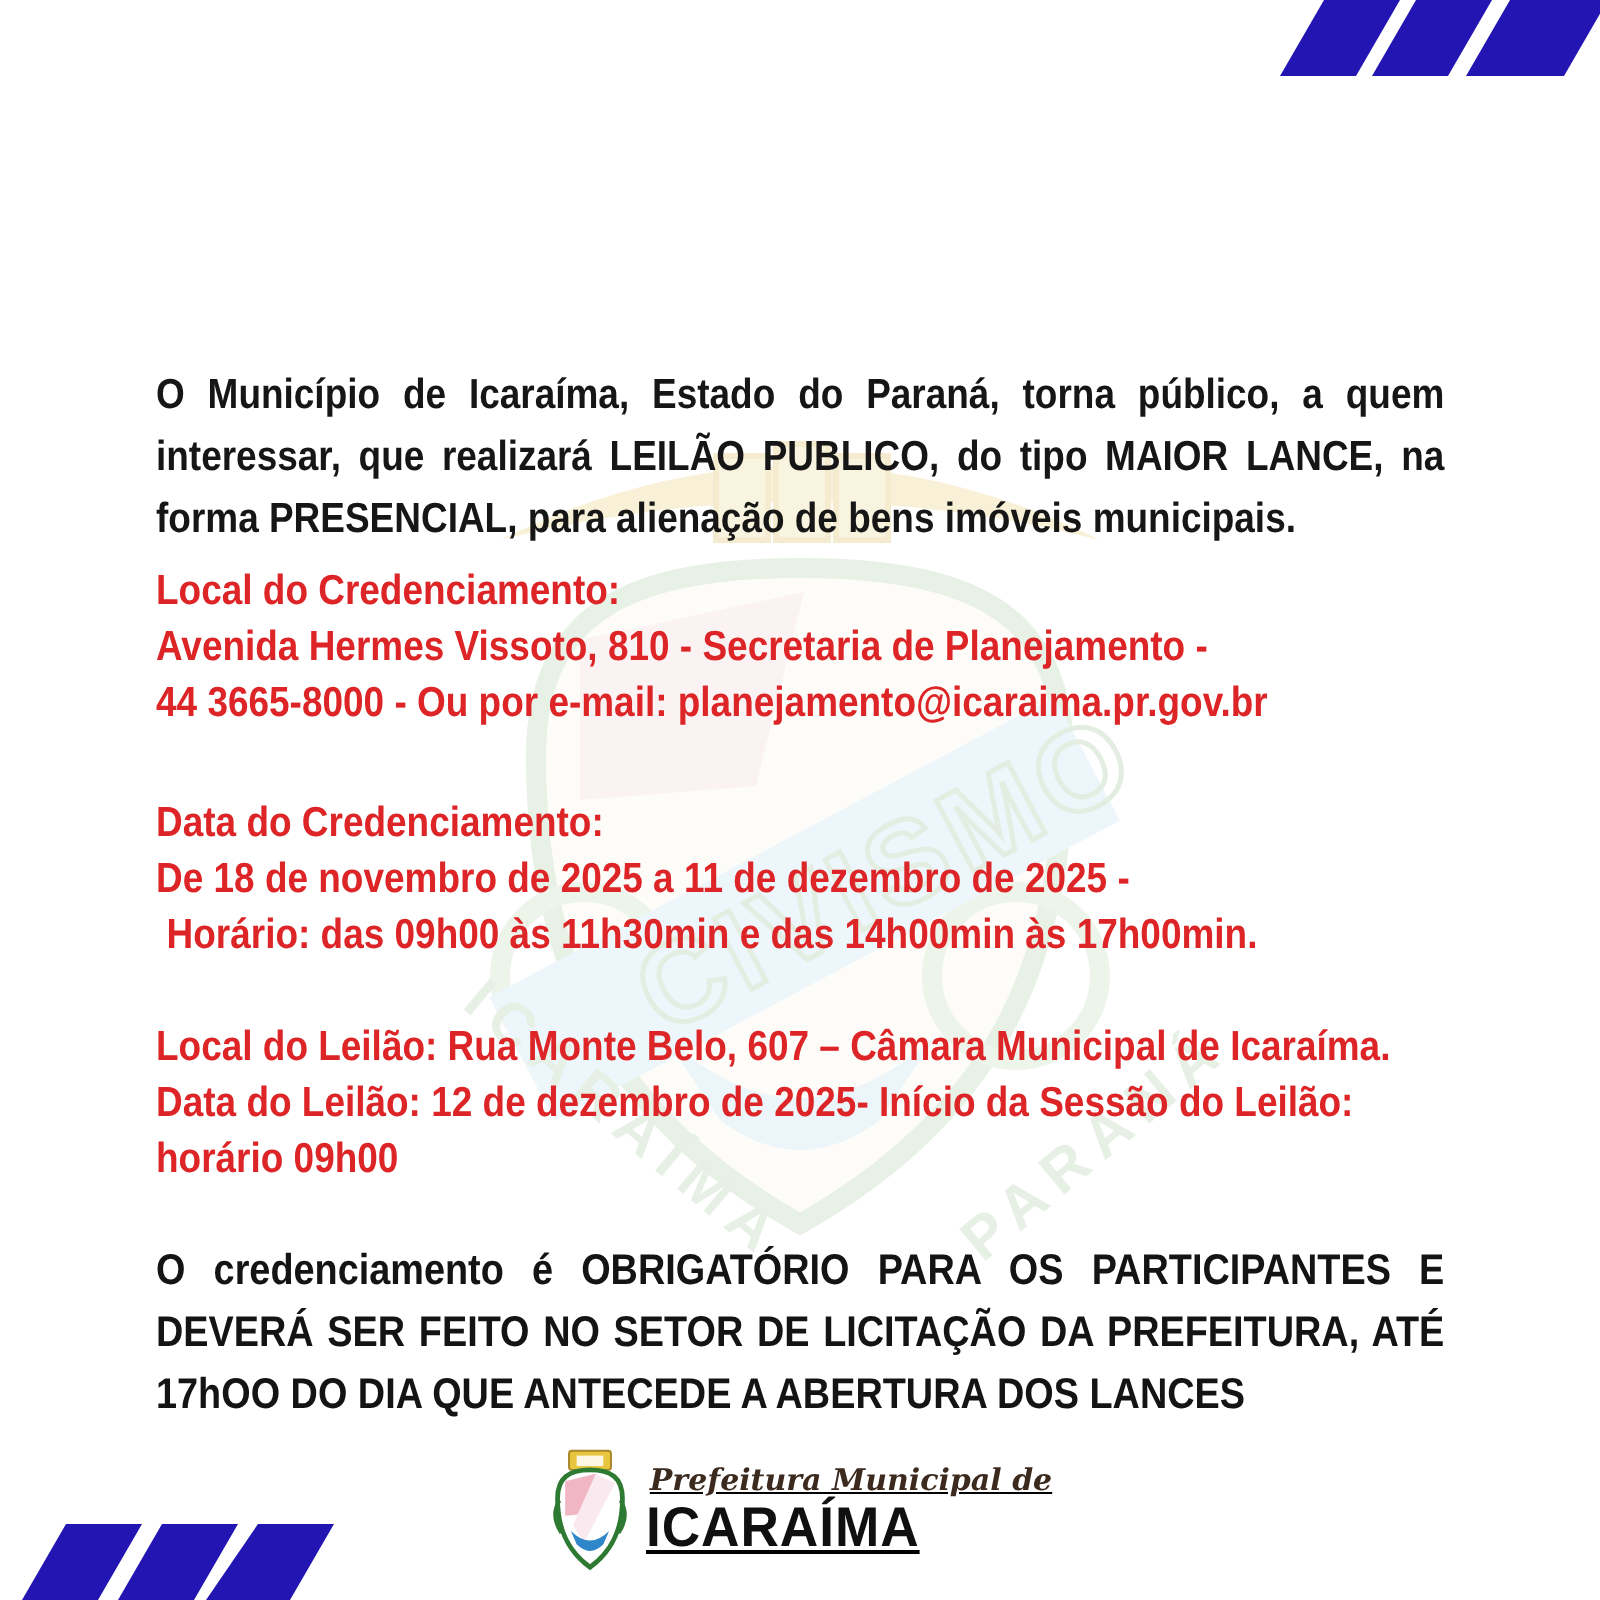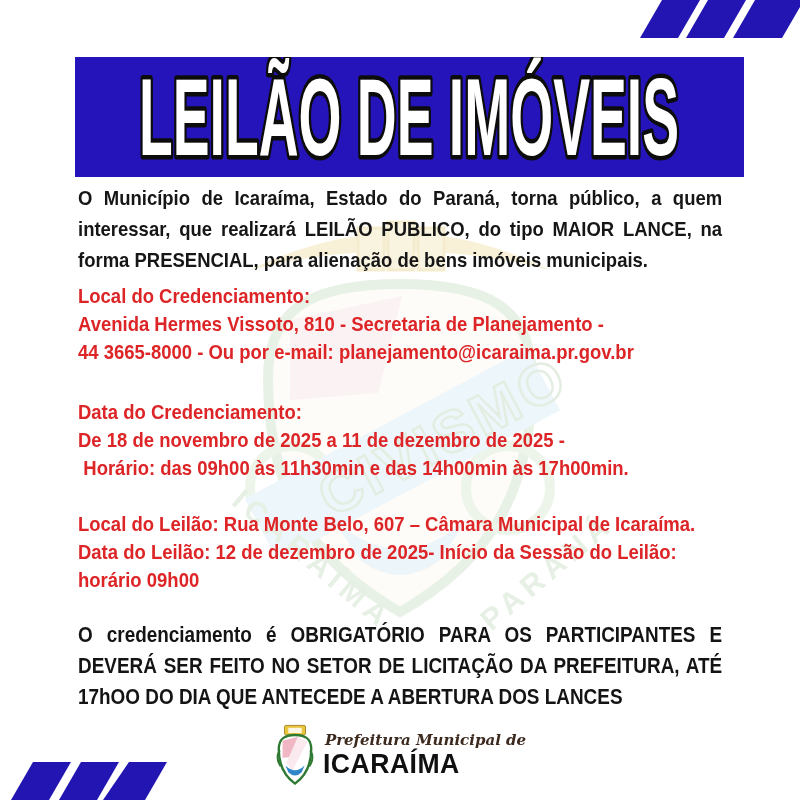--- a/index.html
+++ b/index.html
@@ -59,20 +59,21 @@
   .notice { top:620px; }
   .notice .line {
     font-size:21.5px; font-weight:bold; color:#141414; line-height:31px;
   }
 
   
   .footer {
     position:absolute; left:0; top:720px; width:800px; height:70px;
     display:flex; justify-content:center; align-items:center; gap:7px;
     z-index:2;
+    text-decoration:underline;
   }
   .crest { width:42px; height:64px; flex:0 0 auto; }
   .logo-text { display:flex; flex-direction:column; align-items:flex-start; }
   .tagline {
     font-family:"DejaVu Serif", serif; font-style:italic; font-weight:bold;
     font-size:15px; color:#3c2a1e; line-height:18px; padding-left:2px;
   }
   .cityname {
     font-size:28px; font-weight:bold; color:#101010; line-height:30px;
     letter-spacing:0.5px; transform:scaleX(0.95); transform-origin:0 0;
@@ -100,25 +101,20 @@
     <polygon points="150,132 262,108 238,205 150,212" fill="#f8e8ea"></polygon>
     <circle cx="152" cy="300" r="42" fill="none" stroke="#e0eddc" stroke-width="10"></circle>
     <circle cx="368" cy="300" r="42" fill="none" stroke="#e0eddc" stroke-width="10"></circle>
     <rect x="100" y="232" width="320" height="70" fill="#e0eff7" transform="rotate(-28 260 262)"></rect>
     <text x="168" y="290" font-size="58" fill="none" stroke="#cfe0cb" stroke-width="2.5" transform="rotate(-28 260 262)" letter-spacing="4">CIVISMO</text>
     <path d="M192,330 Q260,392 328,330 L300,372 Q260,402 220,372 Z" fill="#dcedf6"></path>
     <text x="88" y="338" font-size="30" fill="#d3e4cf" transform="rotate(40 120 330)" letter-spacing="6">ICARAÍMA</text>
     <text x="330" y="415" font-size="30" fill="#d3e4cf" transform="rotate(-40 380 400)" letter-spacing="6">PARANÁ</text>
   </svg>
 
-  <div class="banner">
-    <svg viewBox="0 0 669 120">
-      <text x="334" y="98" text-anchor="middle" textLength="540" lengthAdjust="spacingAndGlyphs" font-size="110" font-weight="bold" fill="#ffffff" stroke="#0c0c0c" stroke-width="9" stroke-linejoin="round" paint-order="stroke">LEILÃO DE IMÓVEIS</text>
-    </svg>
-  </div>
 
   <div class="text-col intro">
     <span class="line just">O Município de Icaraíma, Estado do Paraná, torna público, a quem</span>
     <span class="line just">interessar, que realizará LEILÃO PUBLICO, do tipo MAIOR LANCE, na</span>
     <span class="line">forma PRESENCIAL, para alienação de bens imóveis municipais.</span>
   </div>
 
   <div class="text-col redblock red1">
     <span class="line">Local do Credenciamento:</span>
     <span class="line">Avenida Hermes Vissoto, 810 - Secretaria de Planejamento -</span>

